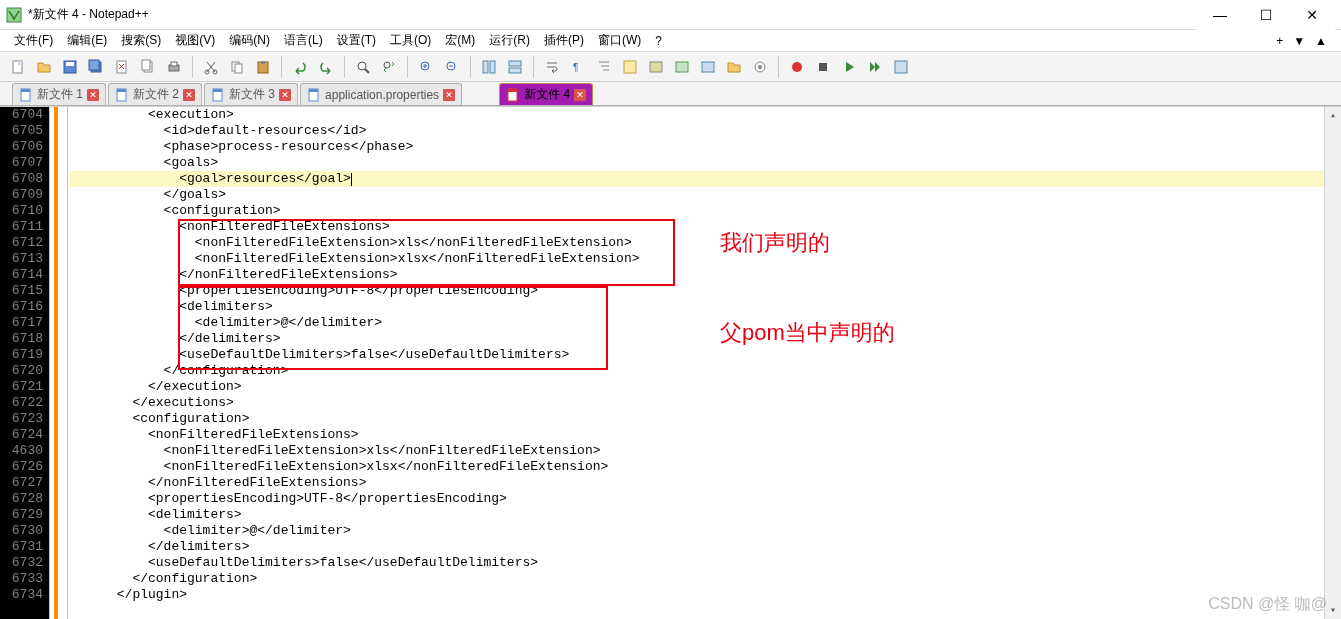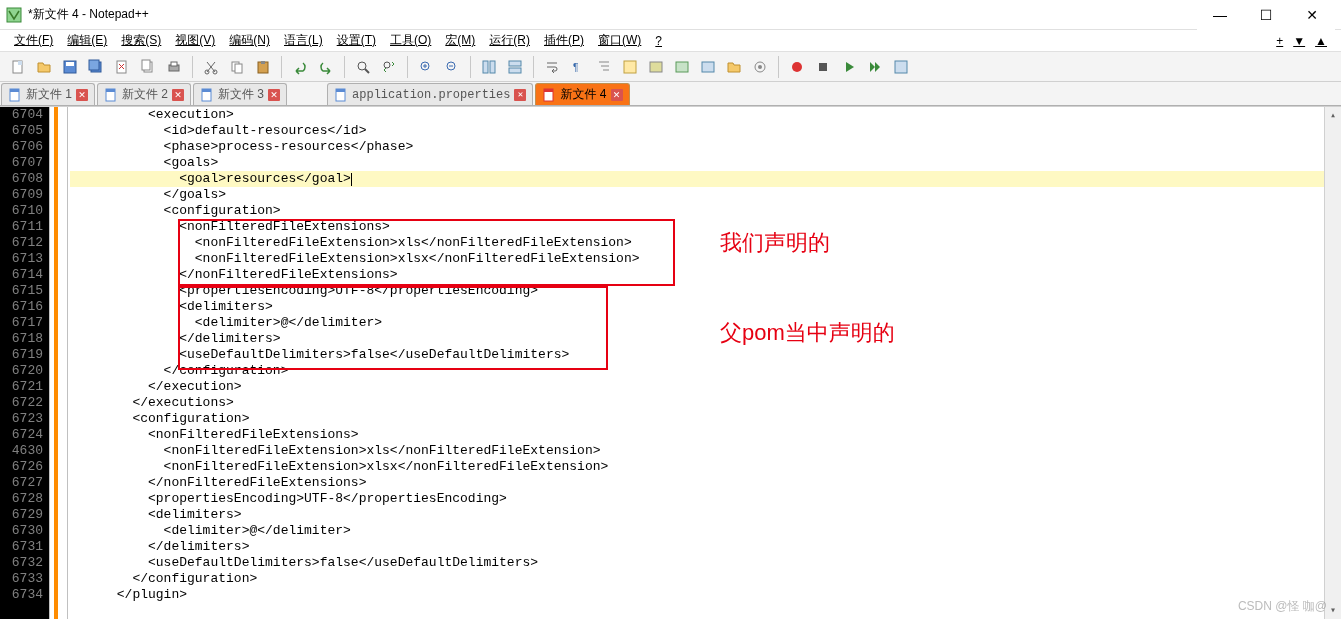--- a/index.html
+++ b/index.html
@@ -34,21 +34,20 @@
 
   
   .menubar {
     height: 22px;
     background: #fff;
     display: flex;
     align-items: center;
     padding: 0 8px;
     border-bottom: 1px solid #e0e0e0;
     font-size: 12px;
-    text-decoration: underline;
   }
   .menubar .menuitem { padding: 2px 6px; margin-right: 2px; }
   .menubar .spacer { flex:1; }
   .menubar .right-icons { display:flex; gap:10px; padding-right:6px; font-size:12px; }
   .right-icons span { display:inline-block; }
 
   
   .toolbar {
     height: 30px;
     background: #f4f4f4;
@@ -65,21 +64,21 @@
   }
   .tsep { width:1px; height:22px; background:#c8c8c8; margin:0 4px; }
   .tbtn svg { width:16px; height:16px; }
 
   
   .tabbar {
     height: 24px;
     background: #f4f4f4;
     display: flex;
     align-items: flex-end;
-    padding: 0 1px;
+    padding: 0 12px;
     border-bottom: 1px solid #b0b0b0;
   }
   .tab {
     height: 22px;
     display:flex; align-items:center;
     padding: 0 6px;
     background:#e8e8e8;
     border:1px solid #b0b0b0;
     border-bottom:none;
     border-radius: 3px 3px 0 0;
@@ -88,25 +87,26 @@
     color:#555;
     gap:4px;
   }
   .tab .file-icon { width:14px; height:14px; display:inline-flex; }
   .tab .close-x {
     width:12px;height:12px; background:#d9534f; color:#fff;
     font-size:9px; display:flex;align-items:center;justify-content:center;
     border-radius:1px;
   }
   .tab.active {
-    background:#f97316;
+    background:#a21caf;
     color:#000;
     border-color:#c09050;
-  }
-  .tab.prop { font-family: Liberation Mono, monospace; margin-left: 38px; }
+    margin-left:35px;
+  }
+  .tab.prop { font-family: Liberation Sans, sans-serif; }
 
   
   .editor-wrap {
     position:absolute; left:0; right:0; top:106px; bottom:0;
     background:#fff;
     border-top:1px solid #d0d0d0;
     overflow:hidden;
   }
   .editor {
     display:flex;
@@ -158,21 +158,21 @@
   }
   .anno {
     position:absolute;
     color:#e60012;
     font-size:22px;
     font-family: "Microsoft YaHei", sans-serif;
   }
   .watermark {
     position:absolute; right:14px; bottom:4px;
     color: rgba(120,120,120,0.5);
-    font-size:12px;
+    font-size:16px;
   }
   .scrollbar-v {
     position:absolute; right:0; top:0; bottom:0; width:17px;
     background:#f0f0f0; border-left:1px solid #d0d0d0;
   }
   .scrollbar-v .arrow {
     height:17px; display:flex;align-items:center;justify-content:center;
     color:#606060; font-size:10px;
   }
   .scrollbar-v .track { position:absolute; top:17px; bottom:17px; left:0; right:0; }

